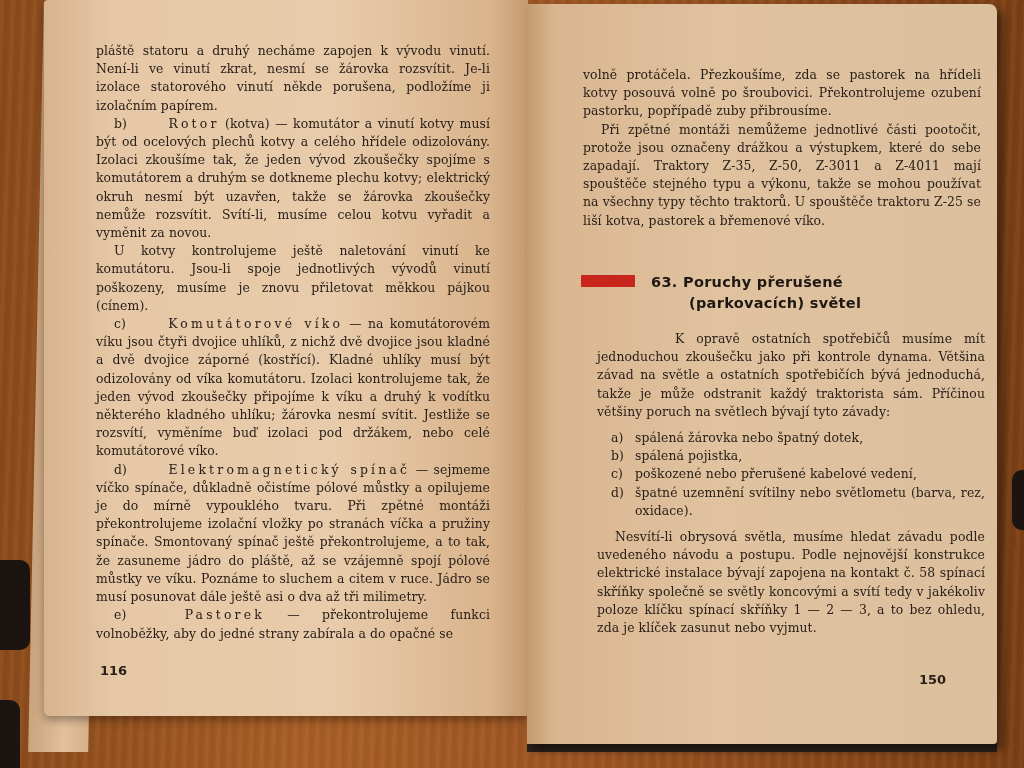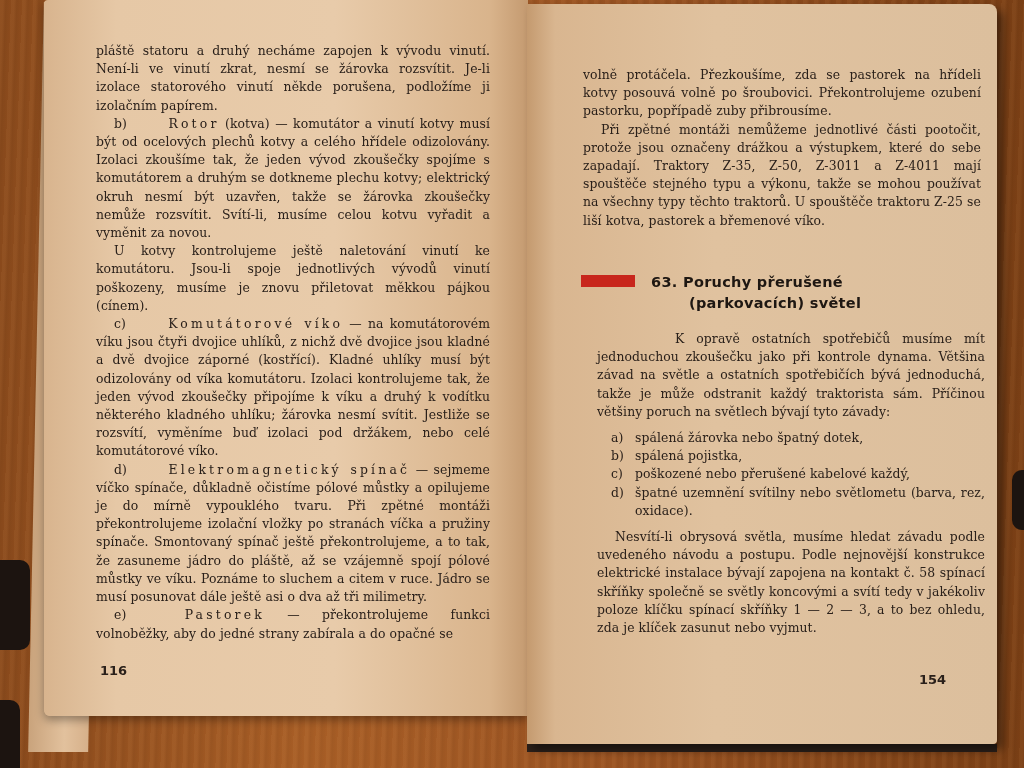--- a/index.html
+++ b/index.html
@@ -106,20 +106,20 @@
       <span>Poruchy přerušené</span>
       <span class="l2">(parkovacích) světel</span>
     </div>
   </div>
 
   <div class="text-block" style="left:50px;top:326px;width:388px;margin-left:20px;">
     <p style="text-indent:78px;">K opravě ostatních spotřebičů musíme mít jednoduchou zkoušečku jako při kontrole dynama. Většina závad na světle a ostatních spotřebičích bývá jednoduchá, takže je může odstranit každý traktorista sám. Příčinou většiny poruch na světlech bývají tyto závady:</p>
     <ul class="list">
       <li><span class="lbl">a)</span><span>spálená žárovka nebo špatný dotek,</span></li>
       <li><span class="lbl">b)</span><span>spálená pojistka,</span></li>
-      <li><span class="lbl">c)</span><span>poškozené nebo přerušené kabelové každý,</span></li>
+      <li><span class="lbl">c)</span><span>poškozené nebo přerušené kabelové vedení,</span></li>
       <li><span class="lbl">d)</span><span>špatné uzemnění svítilny nebo světlometu (barva, rez, oxidace).</span></li>
     </ul>
     <p>Nesvítí-li obrysová světla, musíme hledat závadu podle uvedeného návodu a postupu. Podle nejnovější konstrukce elektrické instalace bývají zapojena na kontakt č. 58 spínací skříňky společně se světly koncovými a svítí tedy v jakékoliv poloze klíčku spínací skříňky 1 — 2 — 3, a to bez ohledu, zda je klíček zasunut nebo vyjmut.</p>
   </div>
 
-  <div class="page-num pn-right">154</div>
+  <div class="page-num pn-right">150</div>
 </div>
 
 </body></html>

